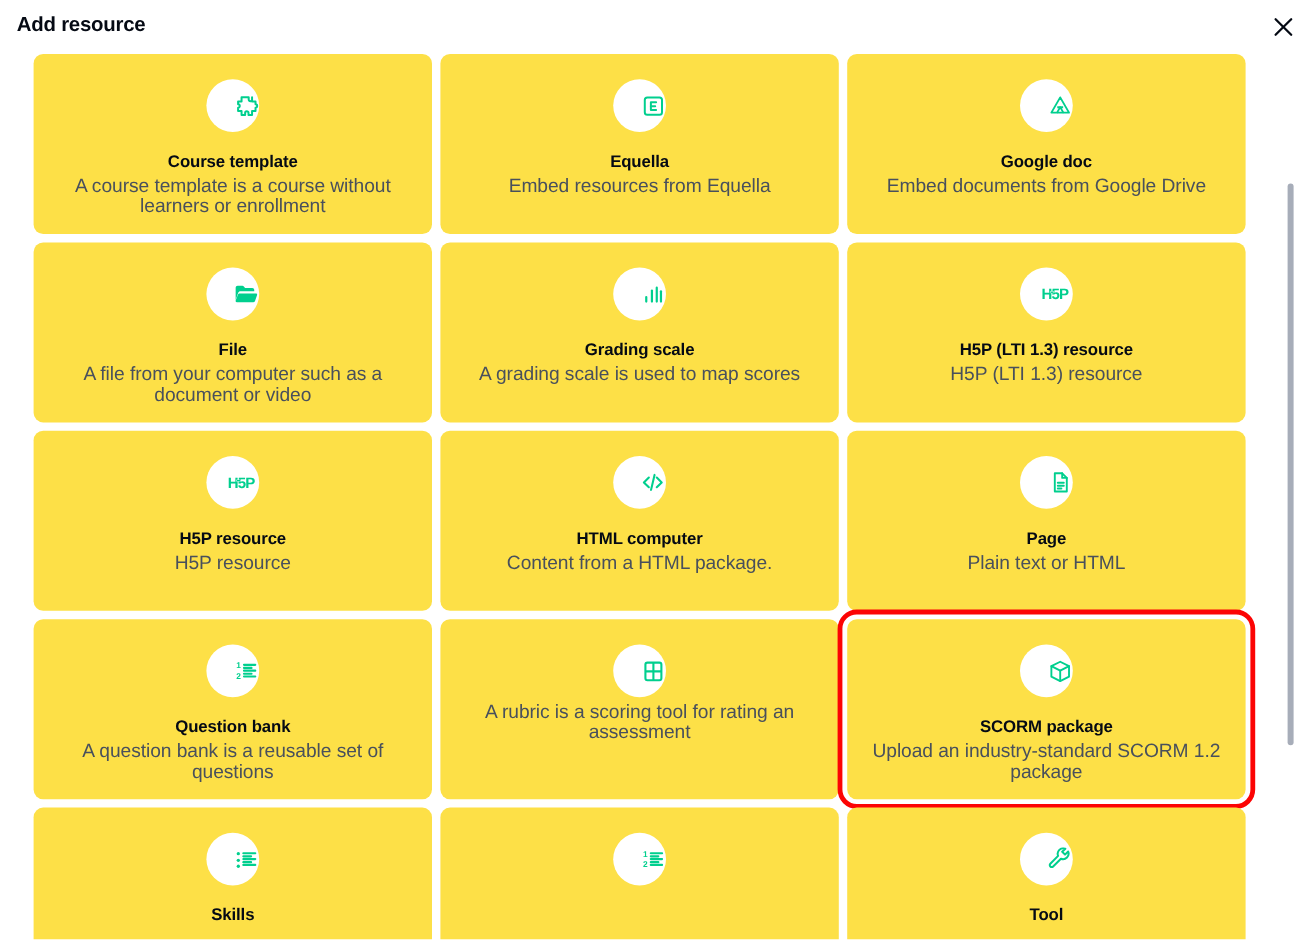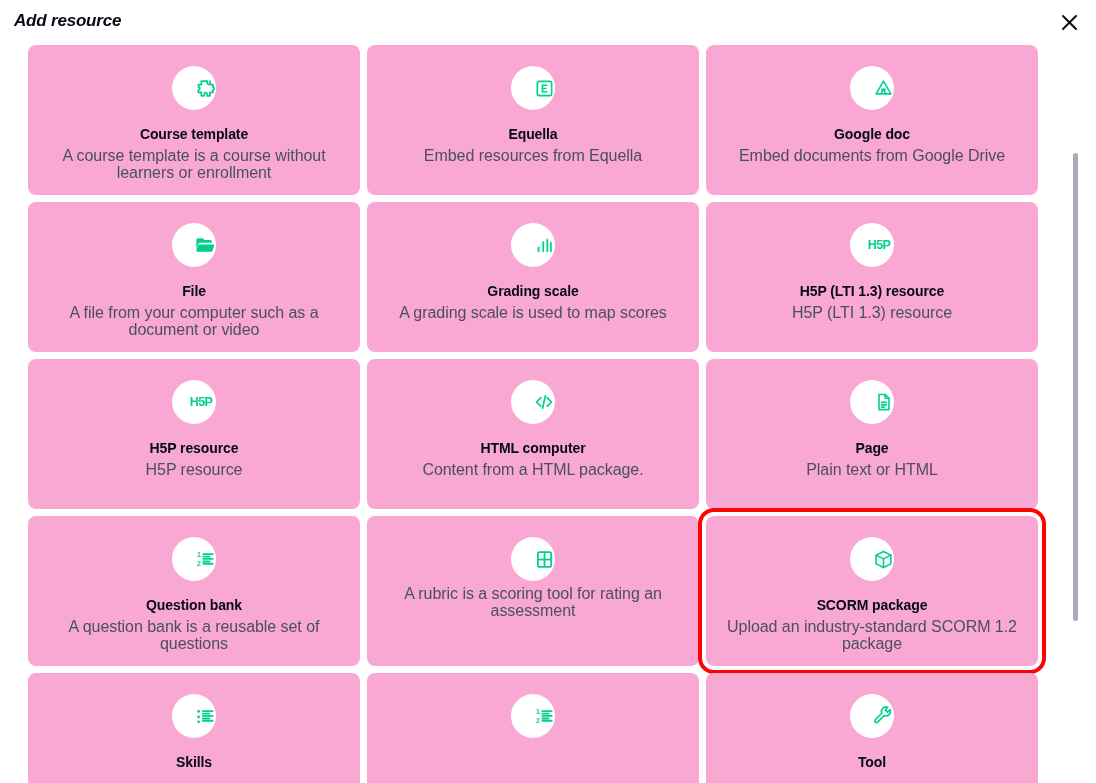--- a/index.html
+++ b/index.html
@@ -20,21 +20,20 @@
     background: #ffffff;
     overflow: hidden;
   }
 
   
   .modal-header {
     position: absolute;
     top: 0; left: 0;
     width: 1096px;
     height: 52px;
-    font-style: italic;
   }
 
   .modal-title {
     position: absolute;
     left: 14px;
     top: 11px;
     font-size: 17px;
     font-weight: bold;
     color: #050a14;
     letter-spacing: -0.2px;
@@ -64,21 +63,21 @@
     width: 1026px;
     display: grid;
     grid-template-columns: repeat(3, 332px);
     column-gap: 7px;
     row-gap: 7px;
   }
 
   .resource-card {
     position: relative;
     height: 150px;
-    background: #f9a8d4;
+    background: #fde047;
     border-radius: 8px;
     padding-top: 21px;
     text-align: center;
     cursor: pointer;
     border: none;
     font-family: inherit;
   }
 
   .resource-card.is-highlighted {
     outline: 4px solid #fc0404;

